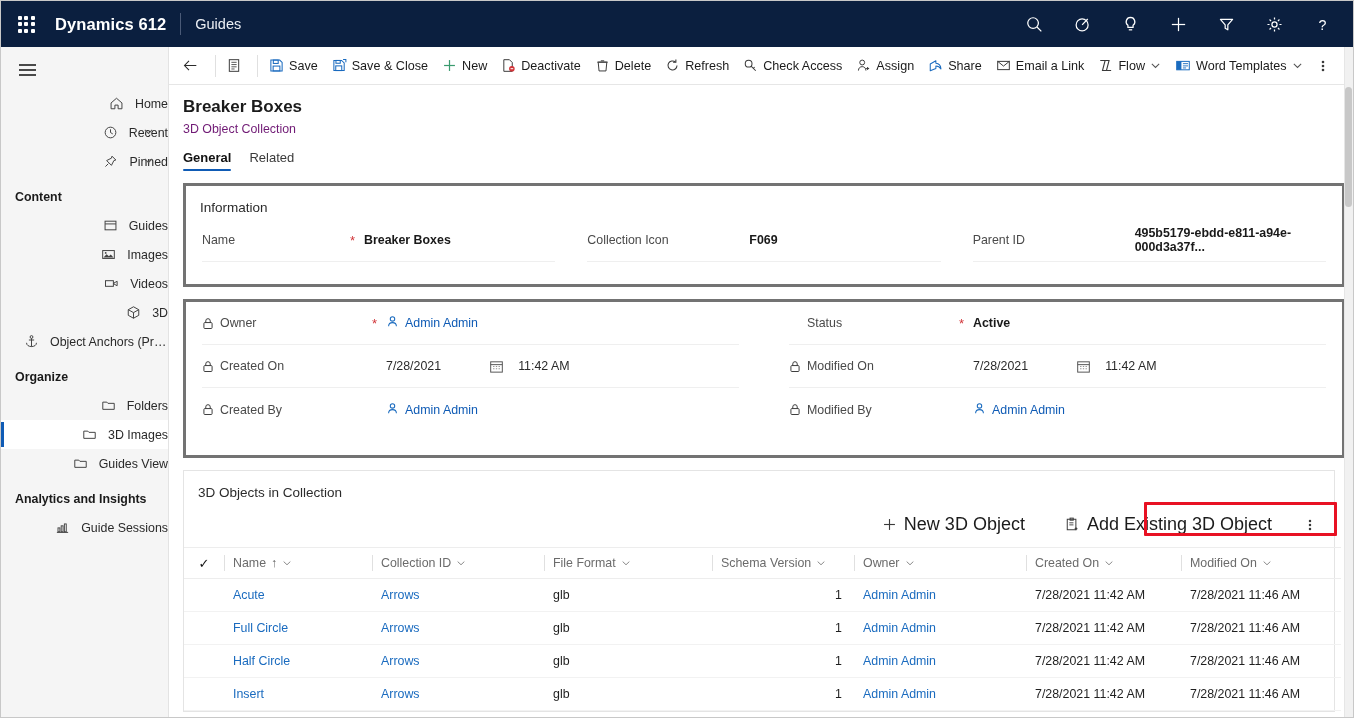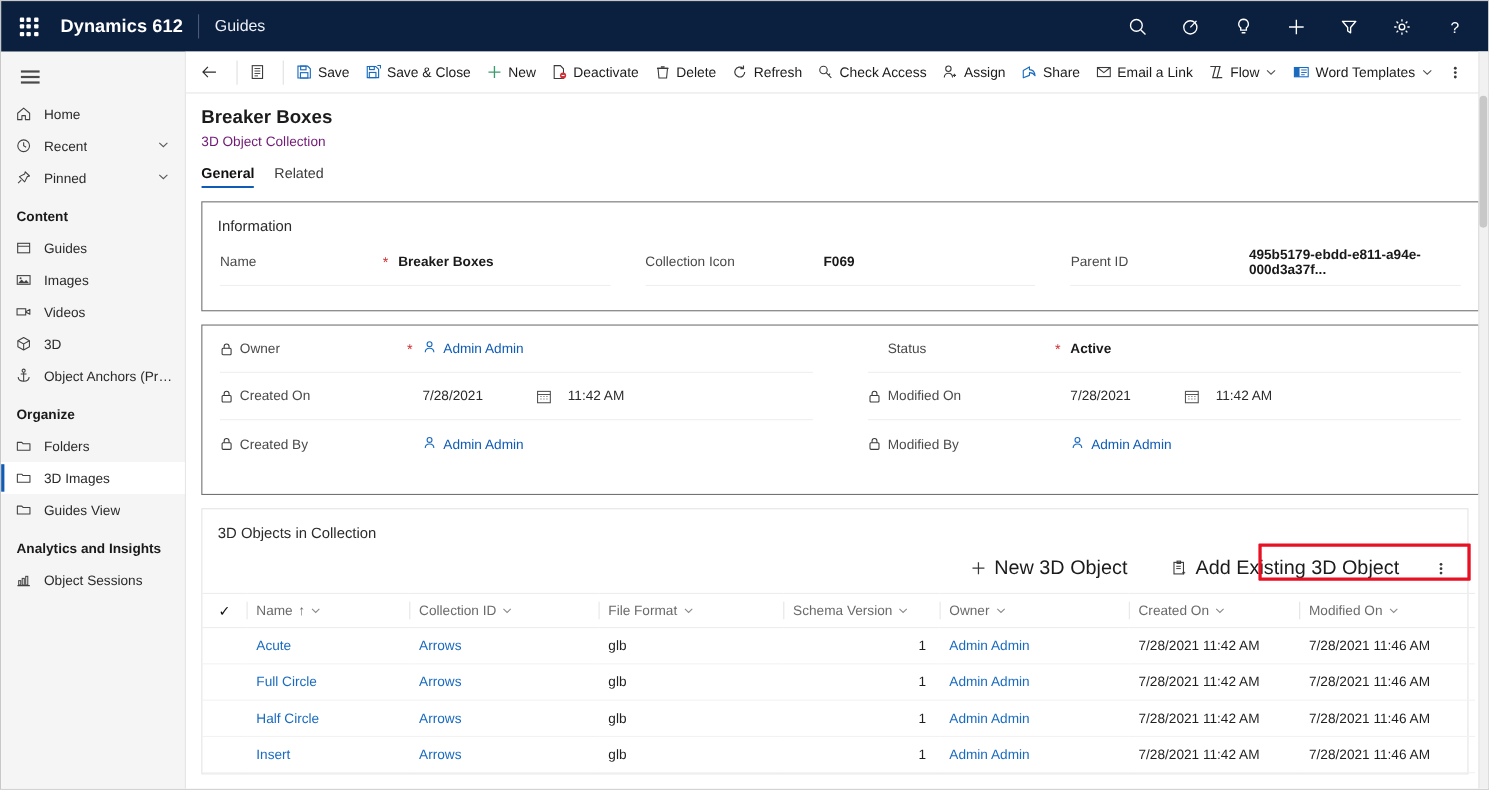--- a/index.html
+++ b/index.html
@@ -35,21 +35,21 @@
 
   
   .sidebar {
     width: 168px; background: #f5f5f5; border-right: 1px solid #e3e3e3;
     padding-top: 4px; flex: 0 0 168px; position: relative;
   }
   .hamburger { height: 38px; display: flex; align-items: center; padding-left: 18px; cursor: pointer; }
   .hamburger span { display: block; width: 17px; height: 1.6px; background: #494949; box-shadow: 0 5px 0 #494949, 0 -5px 0 #494949; }
   .nav-item {
     height: 29px; display: flex; align-items: center; padding-left: 13px; cursor: pointer;
-    font-size: 12.4px; color: #2a2a2a; position: relative;
+    font-size: 12.4px; color: #2a2a2a; position: relative; justify-content: flex-end;
   }
   .nav-item .ico { width: 22px; display: flex; align-items: center; color: #424242; }
   .nav-item .lbl { margin-left: 4px; white-space: nowrap; overflow: hidden; text-overflow: ellipsis; max-width: 118px; }
   .nav-item .chev { position: absolute; right: 14px; color: #5a5a5a; }
   .nav-item.selected { background: #ffffff; }
   .nav-item.selected::before {
     content: ""; position: absolute; left: 0; top: 2px; bottom: 2px; width: 3px; background: #0f5bb5;
   }
   .nav-group {
     font-size: 12.4px; font-weight: bold; color: #1a1a1a; padding: 14px 0 7px 14px;
@@ -79,21 +79,21 @@
 
   .tabs { display: flex; gap: 18px; margin-top: 14px; }
   .tab { font-size: 13px; color: #3a3a3a; padding-bottom: 6px; cursor: pointer; position: relative; }
   .tab.active { color: #111; font-weight: bold; }
   .tab.active::after {
     content: ""; position: absolute; left: 0; right: 0; bottom: 0; height: 2.5px; background: #0f5bb5; border-radius: 2px;
   }
 
   
   .card {
-    border: 1px solid #737373; background: #ffffff; margin-top: 12px; margin-right: 8px;
+    border: 3px solid #737373; background: #ffffff; margin-top: 12px; margin-right: 8px;
   }
   .card-title { font-size: 13.5px; color: #2b2b2b; padding: 14px 0 4px 14px; }
 
   .frow { display: flex; }
   .fcol { flex: 1; min-width: 0; }
   .fcol.pad-l { padding-left: 18px; }
 
   .field {
     display: flex; align-items: center; height: 43px; border-bottom: 1px solid #efefef;
     margin: 0 16px 0 16px; font-size: 12.4px;
@@ -341,21 +341,21 @@
 
     <div class="nav-item">
       <span class="ico">
         <svg width="15" height="15" viewBox="0 0 16 16">
             <path d="M2 13.2h12" stroke="#424242" stroke-width="1.05"></path>
             <rect x="3.2" y="8.4" width="2" height="4.2" fill="none" stroke="#424242" stroke-width="1"></rect>
             <rect x="6.6" y="6.2" width="2" height="6.4" fill="none" stroke="#424242" stroke-width="1"></rect>
             <rect x="10" y="4.2" width="2" height="8.4" fill="none" stroke="#424242" stroke-width="1"></rect>
           </svg>
       </span>
-      <span class="lbl">Object Sessions</span>
+      <span class="lbl">Guide Sessions</span>
     </div>
   </div>
 
   <div class="main">
 
     <div class="cmdbar">
       <div class="cmd">
         <span class="ci">
           <svg width="17" height="15" viewBox="0 0 18 16">
               <path d="M7.4 3 2.6 8l4.8 5M2.8 8h12.4" fill="none" stroke="#2b2b2b" stroke-width="1.15"></path>

